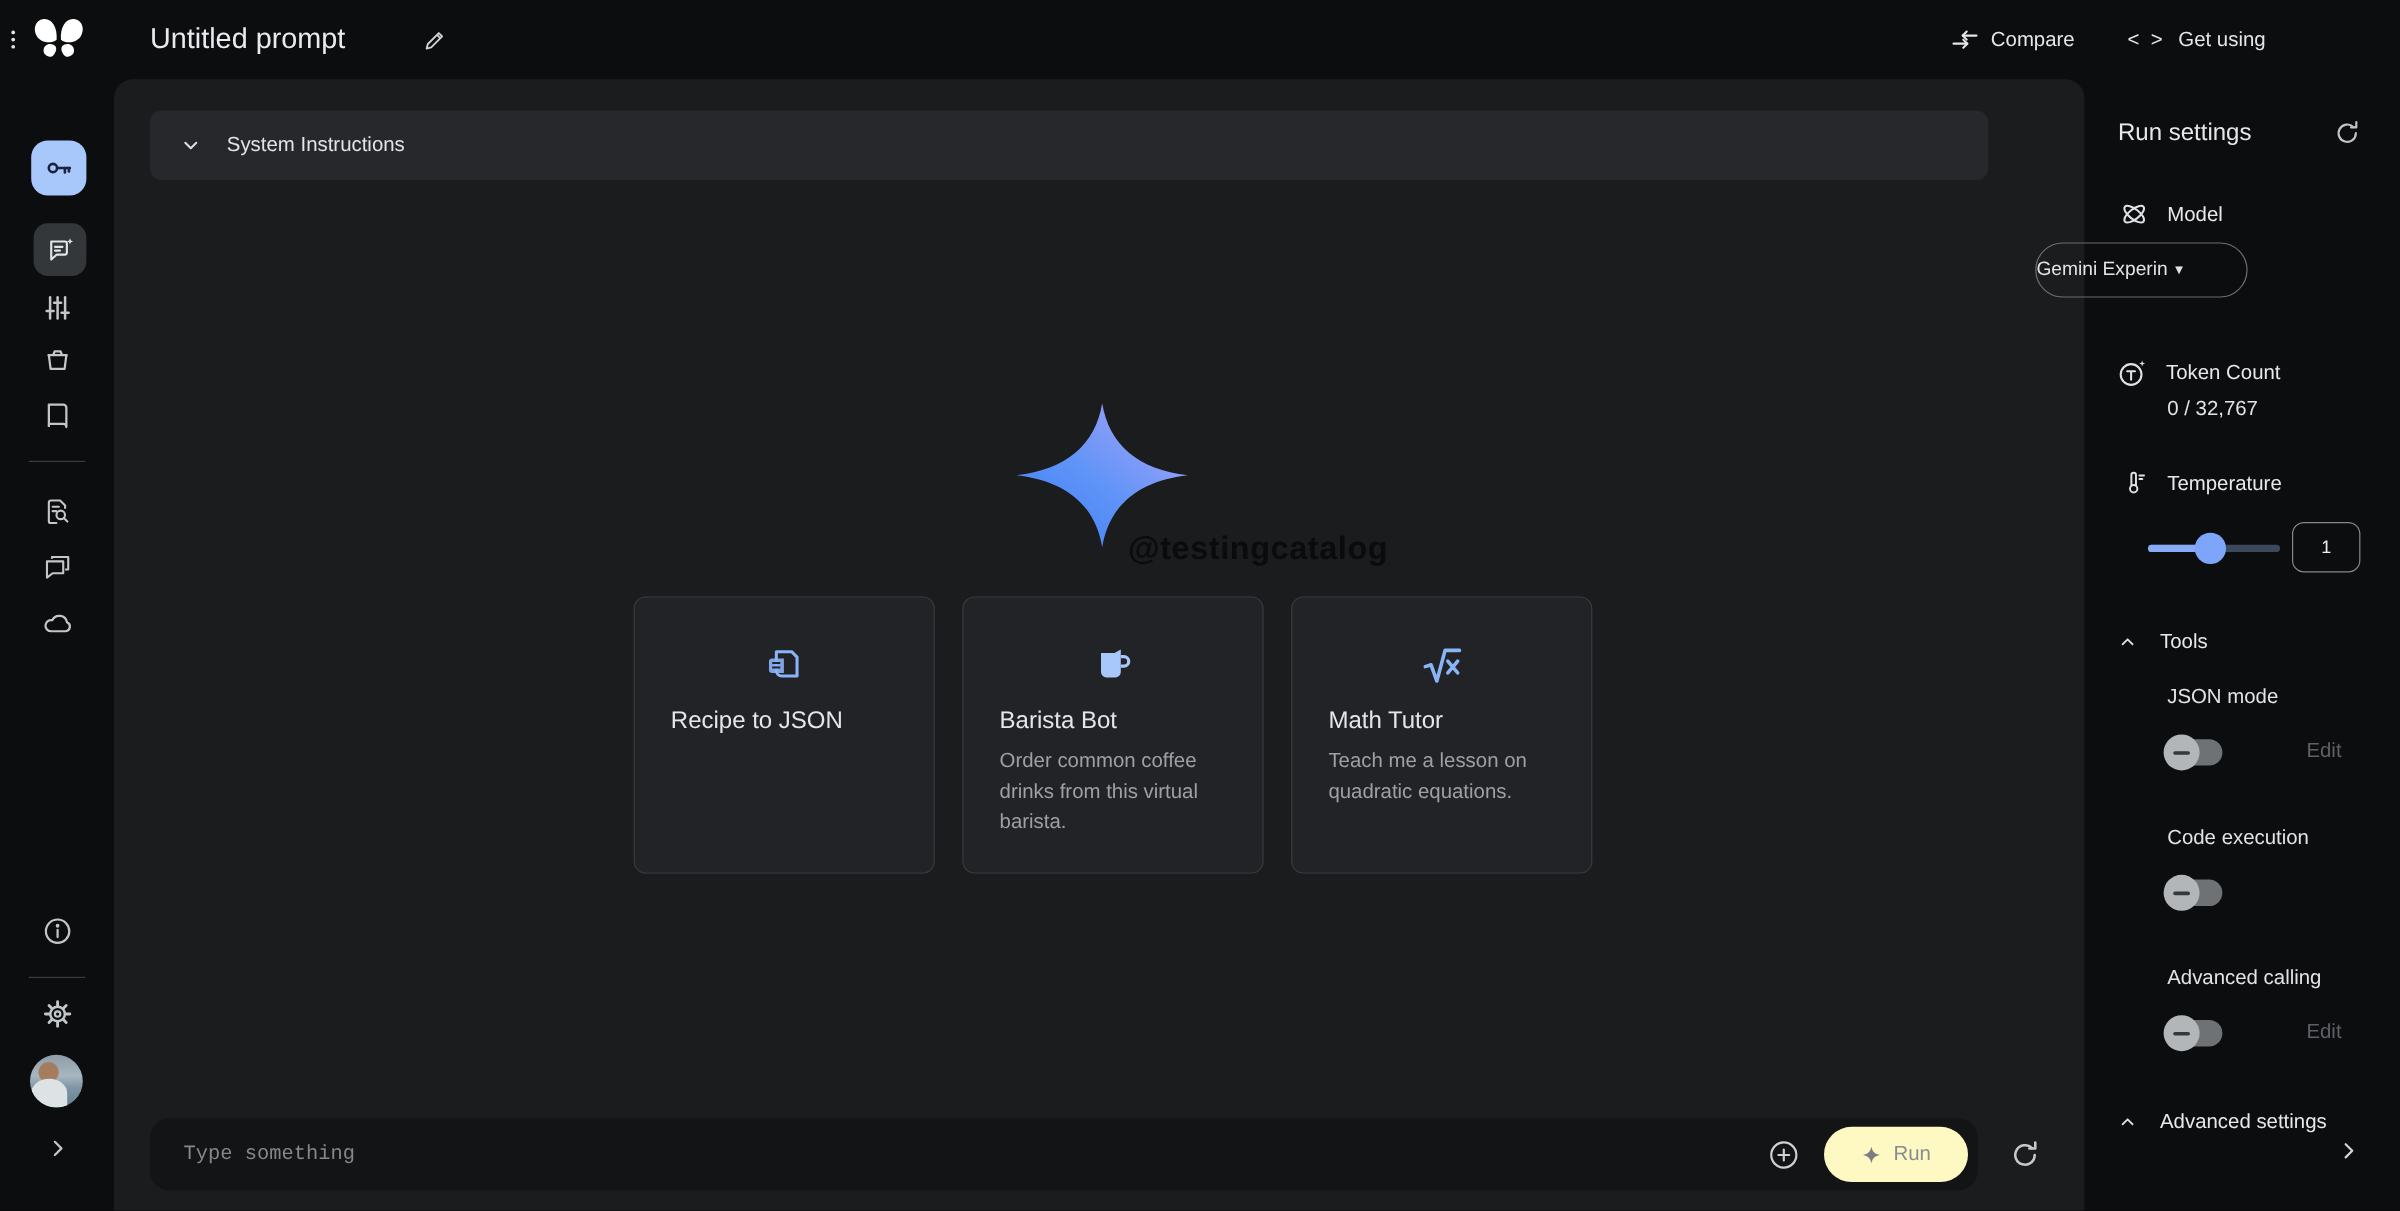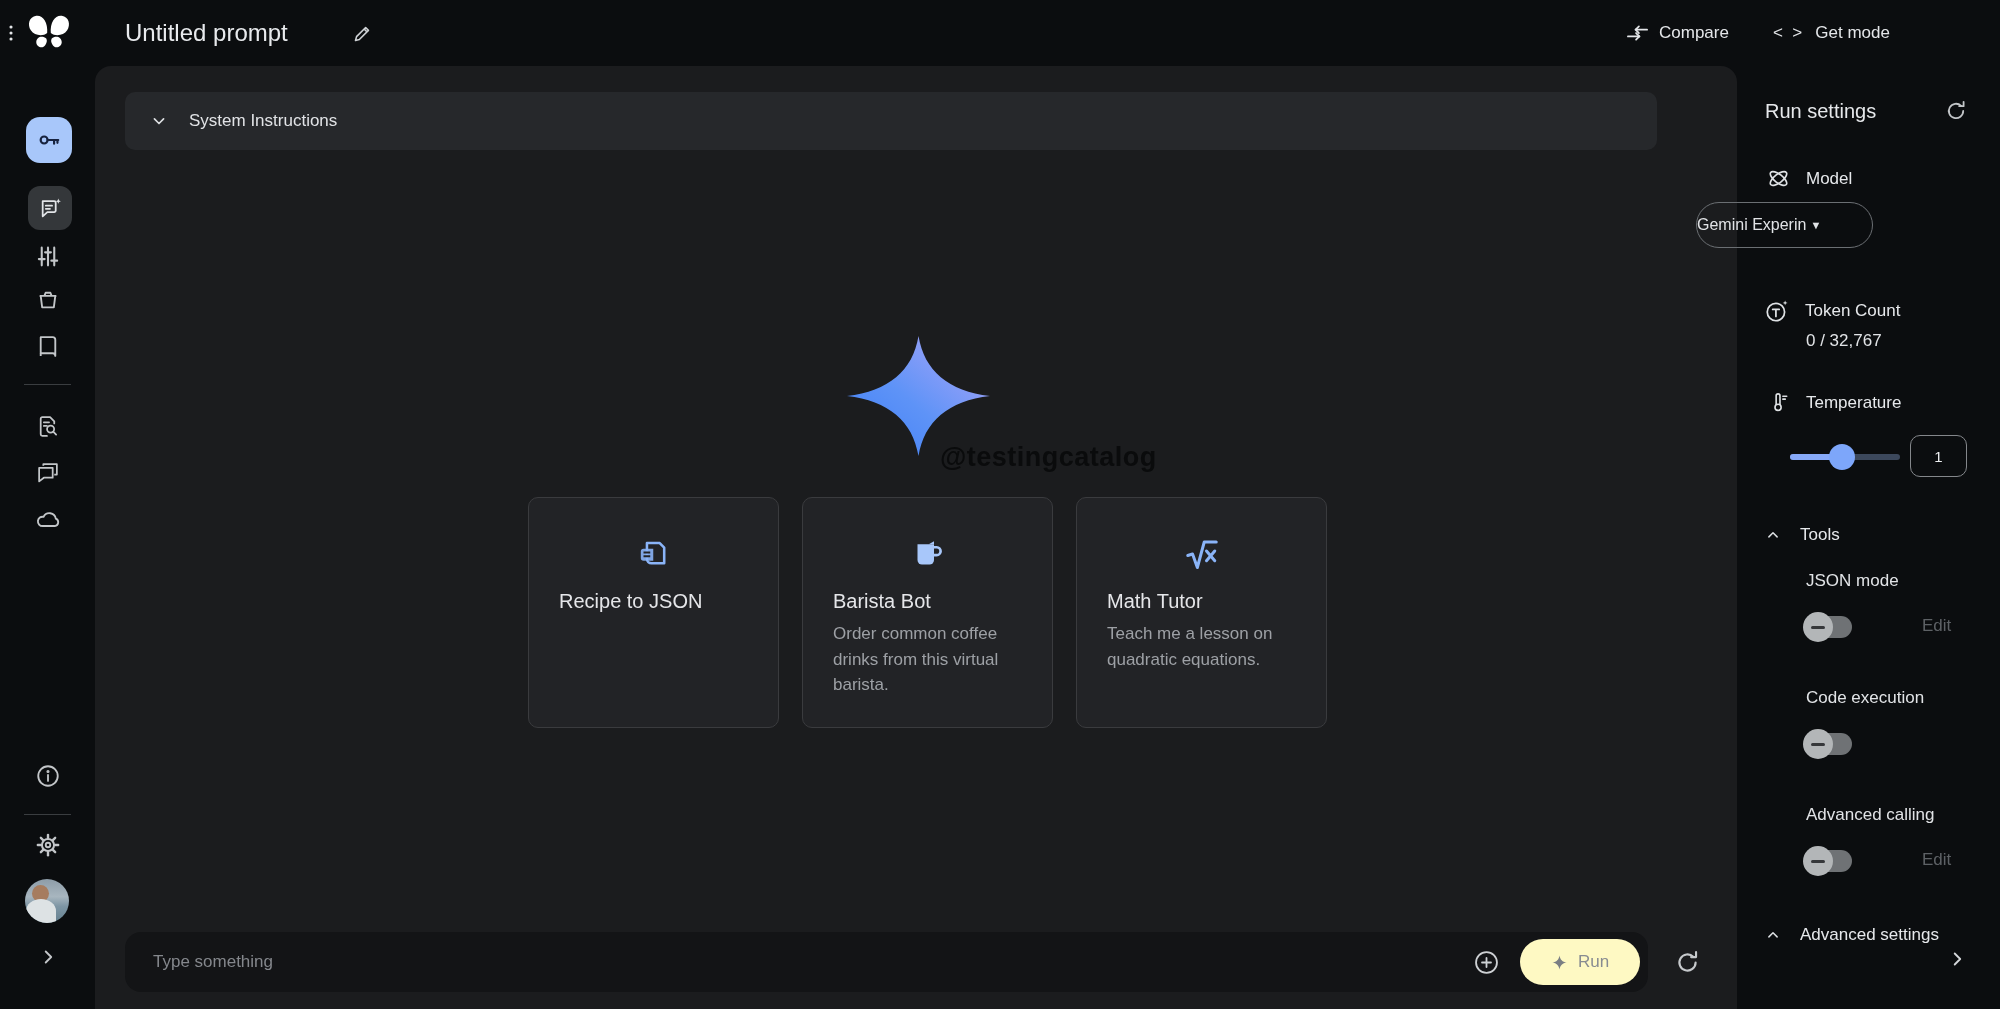--- a/index.html
+++ b/index.html
@@ -39,21 +39,21 @@
   #watermark{position:absolute;left:845px;top:376px;font-size:27px;font-weight:700;color:#0a0b0c;letter-spacing:.5px;}
 
   #cards{position:absolute;left:421px;top:431px;display:flex;gap:23px;margin-left:12px;}
   .card{width:251px;height:231px;background:#222326;border:1px solid #3a3b3e;border-radius:10px;padding:36px 30px 0 30px;cursor:pointer;}
   .card .cicon{height:40px;display:flex;justify-content:center;align-items:center;color:#8ab4f8;}
   .card .ctitle{margin-top:16px;font-size:20px;font-weight:500;color:#e5e6e9;}
   .card .cdesc{margin-top:8px;font-size:17px;line-height:1.5;color:#9da0a5;}
 
   #composer{position:absolute;left:30px;top:866px;width:1612px;height:60px;display:flex;align-items:center;}
   #prompt-input-bar{width:1523px;height:60px;background:#131416;border-radius:16px;display:flex;align-items:center;padding:0 8px 0 0;}
-  #prompt-input{flex:1;height:100%;background:transparent;border:none;outline:none;color:#e4e6e9;font-size:17px;padding-left:28px;}
+  #prompt-input{flex:1;height:100%;background:transparent;border:none;outline:none;color:#e4e6e9;font-size:17px;padding-left:28px;font-family:Liberation Mono, monospace;}
   #prompt-input::placeholder{color:#84878c;}
   #add-media{color:#ced1d4;margin-right:20px;cursor:pointer;}
   #run-btn{width:120px;height:46px;border-radius:23px;background:#fef9c3;display:flex;align-items:center;justify-content:center;gap:10px;cursor:pointer;}
   #run-btn .spark{color:#7a7e83;}
   #run-btn .rlabel{font-size:17px;color:#888c91;}
   #composer-refresh{margin-left:26px;color:#c6c9cc;cursor:pointer;}
 
   
   .rs-label{font-size:17px;font-weight:500;color:#e6e8eb;}
   .rs-sub{font-size:17px;color:#e1e3e6;}
@@ -106,21 +106,21 @@
             <path d="M10.5 11.5L14 15l-3.5 3.5"></path>
           <path d="M22 8H10"></path>
             <path d="M13.5 4.5L10 8l3.5 3.5"></path>
         </svg>
       </span>
       <span>Compare</span>
     </div>
 
     <div id="getcode-btn" class="topaction">
       <span class="code-glyph">&lt; &gt;</span>
-      <span>Get mode</span>
+      <span>Get using</span>
     </div>
 
     <div id="kebab-btn">
       <svg viewBox="0 0 24 24" width="22" height="22" fill="currentColor">
         <circle cx="12" cy="5.5" r="1.7"></circle>
           <circle cx="12" cy="12" r="1.7"></circle>
           <circle cx="12" cy="18.5" r="1.7"></circle>
       </svg>
     </div>
   </div>

